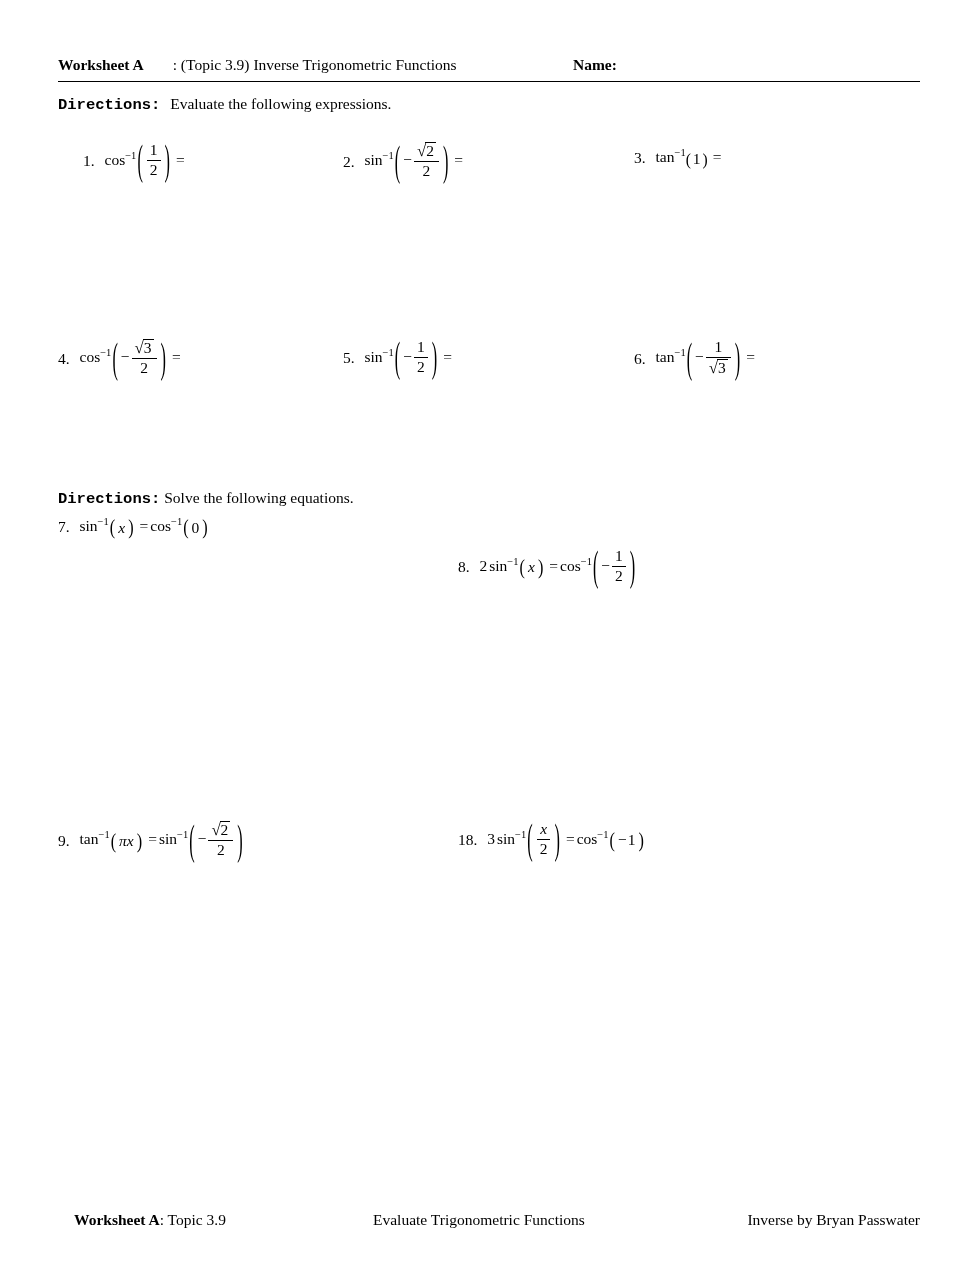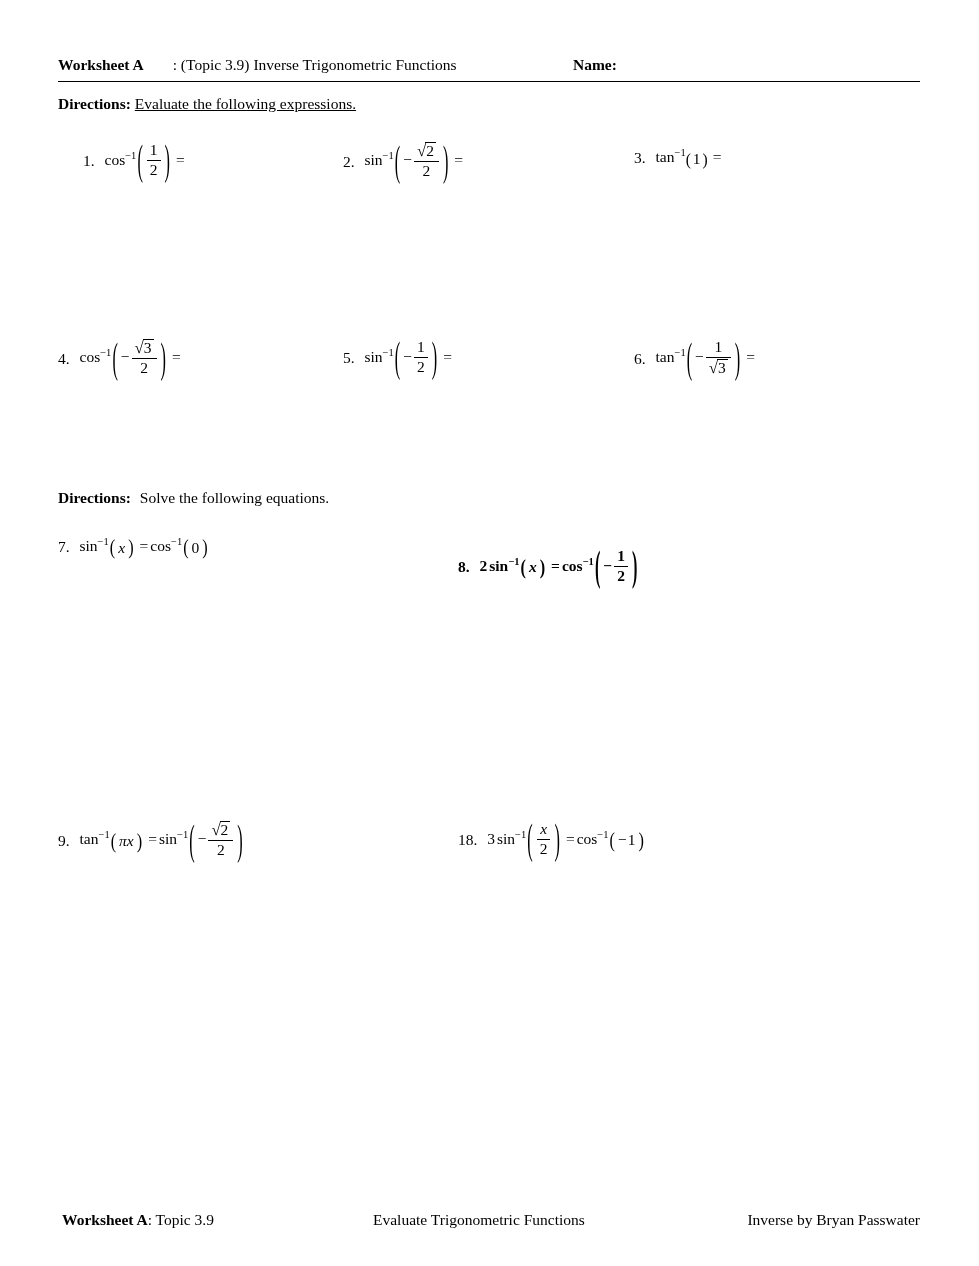--- a/index.html
+++ b/index.html
@@ -45,21 +45,21 @@
     top: 81px;
     width: 862px;
     height: 1px;
     background: #000000;
   }
   
   .directions {
     position: absolute;
     font-size: 15.5px;
   }
-  .directions .d-label { font-weight: bold; }
+  .directions .d-label { font-weight: bold; font-family: Liberation Mono, monospace; }
   .directions .d-text { font-weight: normal; }
   #dir1 { left: 58px; top: 95px; }
   #dir2 { left: 58px; top: 489px; }
 
   
   .prob {
     position: absolute;
     font-size: 15.5px;
     white-space: nowrap;
     line-height: 1;
@@ -152,40 +152,40 @@
   .minus-lead { margin-right: 1px; }
 
   
   .footer {
     position: absolute;
     left: 58px;
     top: 1211px;
     width: 862px;
     font-size: 15.5px;
   }
-  .footer .f-left { position: absolute; left: 4px; top: 0; }
+  .footer .f-left { position: absolute; left: 16px; top: 0; }
   .footer .f-left b { font-weight: bold; }
   .footer .f-center { position: absolute; left: 315px; top: 0; }
   .footer .f-right { position: absolute; right: 0; top: 0; }
 </style>
 </head>
 <body>
 
 <div class="page">
 
   <div class="header">
     <span class="title-bold">Worksheet A</span>
       <span class="title-rest">: (Topic 3.9) Inverse Trigonometric Functions</span>
     <span class="name-label">Name:</span>
   </div>
   <div class="rule"></div>
 
   <div class="directions" id="dir1">
     <span class="d-label">Directions:</span>
-    <span class="d-text" style="text-decoration:underline;">Evaluate the following expressions.</span>
+    <span class="d-text" style="margin-left:6px;">Evaluate the following expressions.</span>
   </div>
 
   <div class="prob" style="left:58px; top:143px;margin-left:25px;">
     <span class="num">1.</span>
     <span class="expr">
       <span class="fn">cos<span class="sup">−1</span></span><span class="paren tall">
           <span class="pl">(</span>
           <span class="inner"><span class="frac"><span class="n">1</span><span class="d">2</span></span></span>
           <span class="pr">)</span>
         </span><span class="eq">=</span>
@@ -242,39 +242,39 @@
       <span class="fn">tan<span class="sup">−1</span></span><span class="paren tall">
           <span class="pl">(</span>
           <span class="inner"><span class="minus-lead">−</span><span class="frac"><span class="n">1</span><span class="d"><span class="rad"><span class="sign">√</span><span class="rand">3</span></span></span></span></span>
           <span class="pr">)</span>
         </span><span class="eq">=</span>
     </span>
   </div>
 
   <div class="directions" id="dir2">
     <span class="d-label">Directions:</span>
-    <span class="d-text" style="margin-left:5px;">Solve the following equations.</span>
-  </div>
-
-  <div class="prob" style="left:58px; top:537px;">
+    <span class="d-text" style="">Solve the following equations.</span>
+  </div>
+
+  <div class="prob" style="left:58px; top:517px;">
     <span class="num">7.</span>
     <span class="expr">
       <span class="fn">sin<span class="sup">−1</span></span><span class="paren med">
           <span class="pl">(</span>
           <span class="inner"><span class="var">x</span></span>
           <span class="pr">)</span>
         </span><span class="eq">=</span><span class="fn">cos<span class="sup">−1</span></span><span class="paren med">
           <span class="pl">(</span>
           <span class="inner">0</span>
           <span class="pr">)</span>
         </span>
     </span>
   </div>
 
-  <div class="prob" style="left:458px; top:549px;font-weight:bold;">
+  <div class="prob" style="left:458px; top:549px;">
     <span class="num">8.</span>
     <span class="expr">
       <span>2</span><span class="fn" style="margin-left:2px;">sin<span class="sup">−1</span></span><span class="paren med">
           <span class="pl">(</span>
           <span class="inner"><span class="var">x</span></span>
           <span class="pr">)</span>
         </span><span class="eq">=</span><span class="fn">cos<span class="sup">−1</span></span><span class="paren tall">
           <span class="pl">(</span>
           <span class="inner"><span class="minus-lead">−</span><span class="frac"><span class="n">1</span><span class="d">2</span></span></span>
           <span class="pr">)</span>

